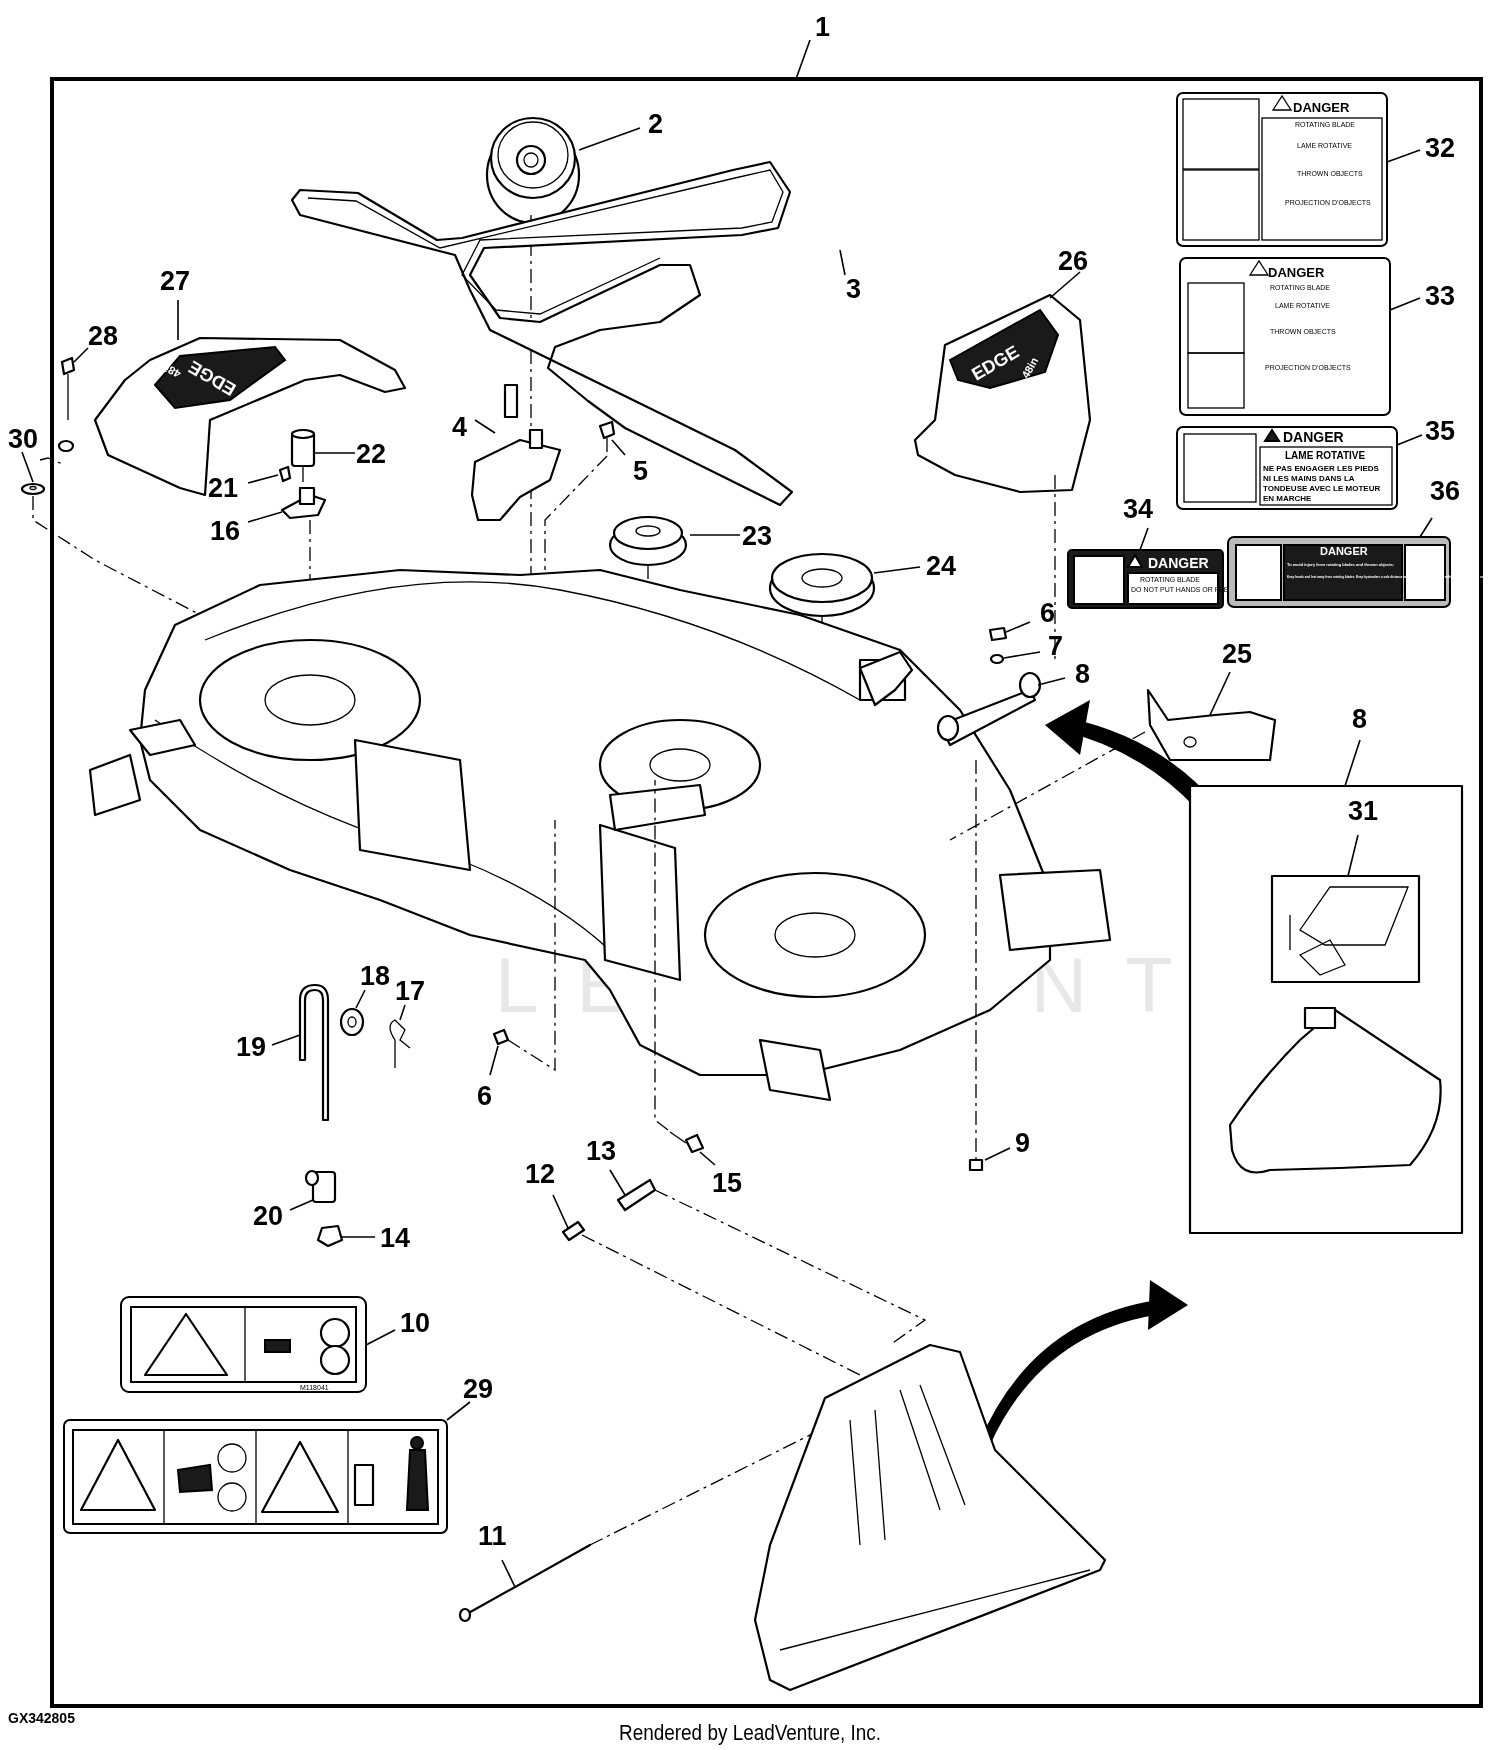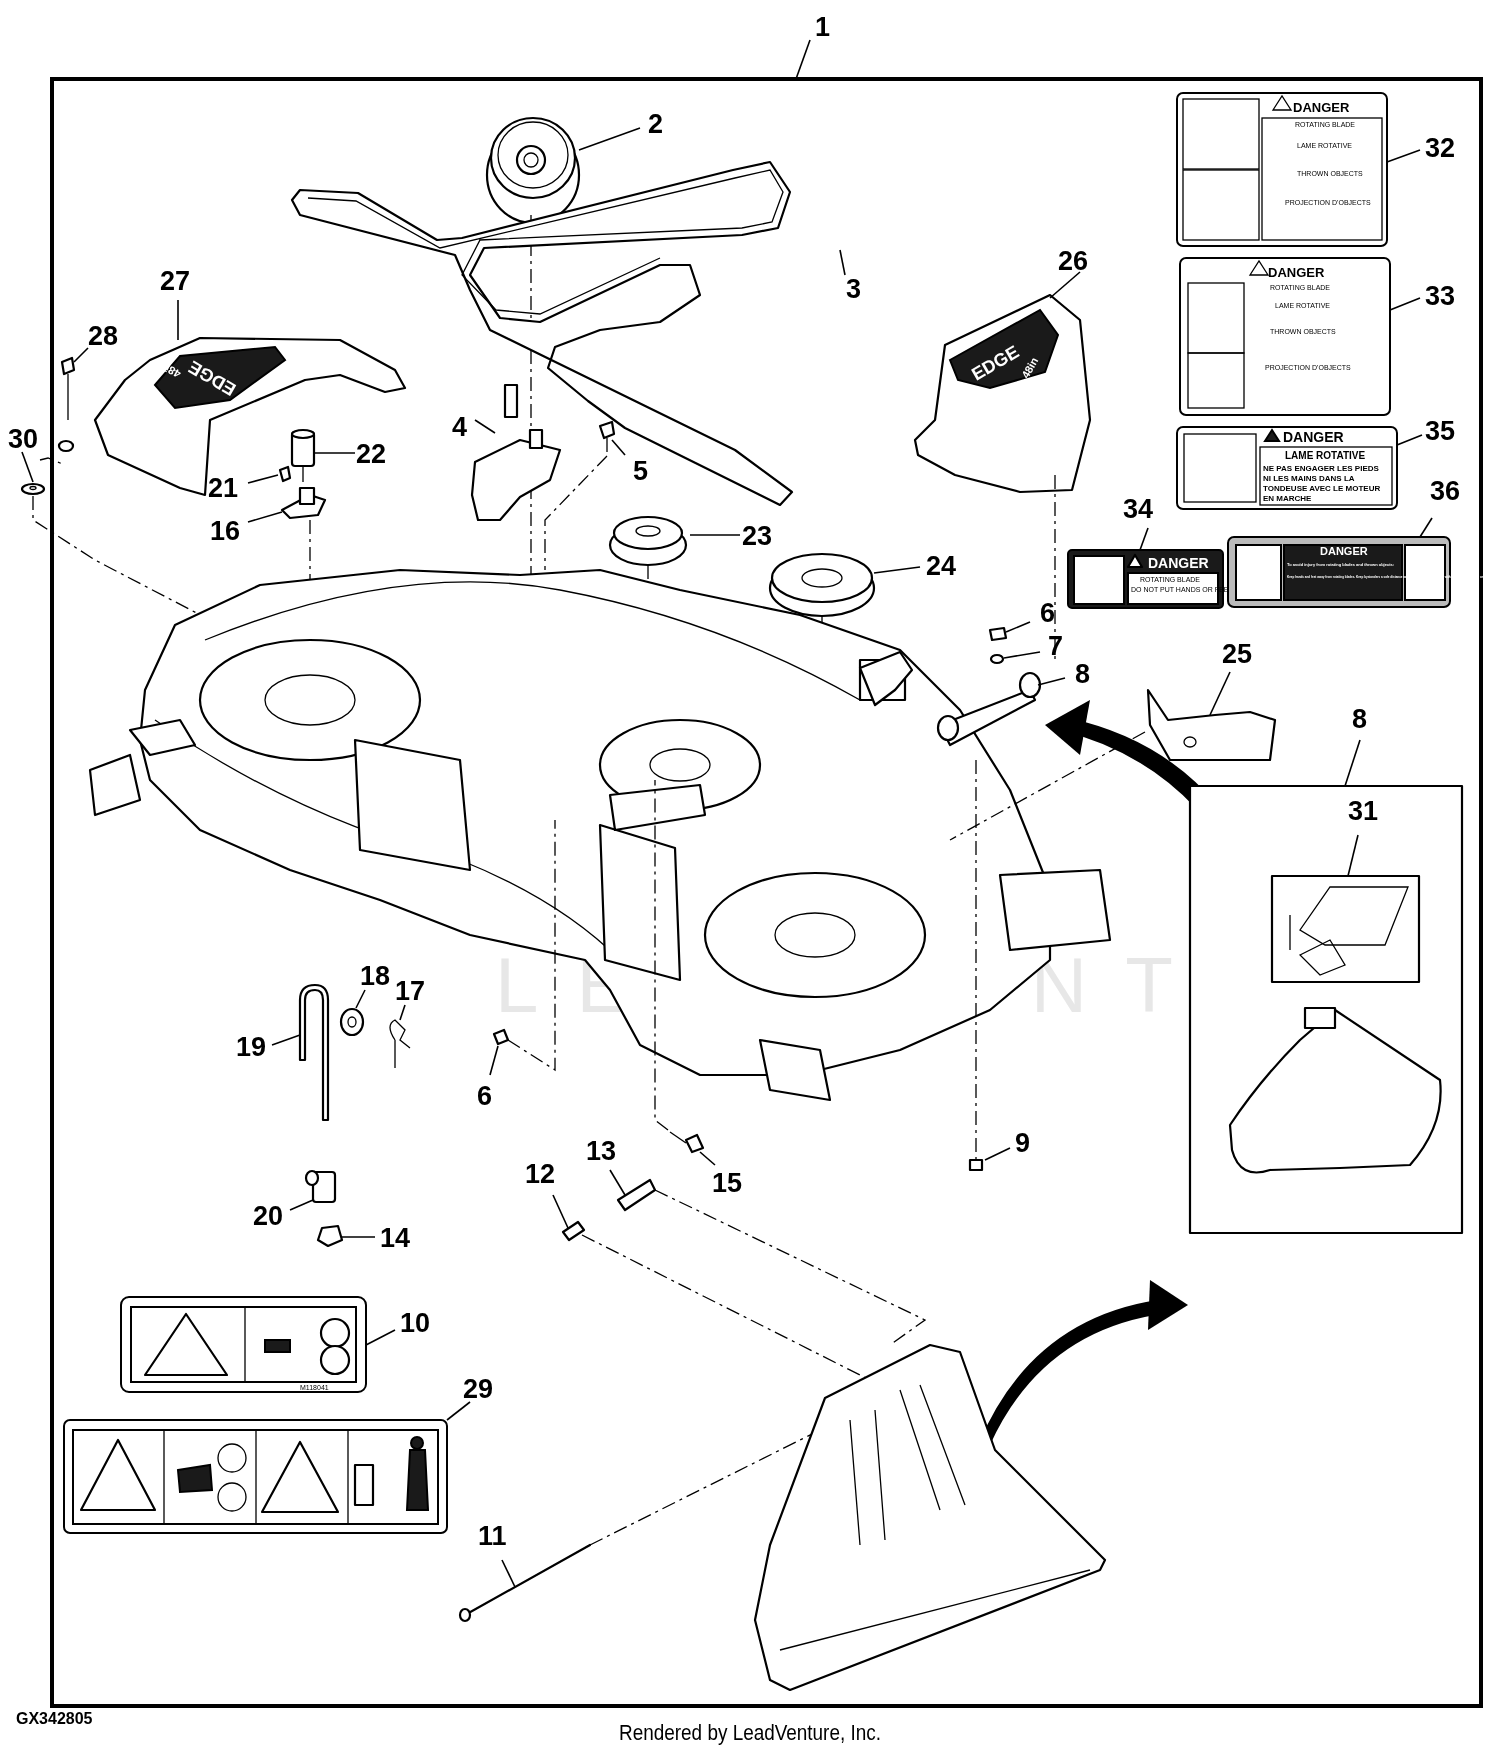--- a/index.html
+++ b/index.html
@@ -12,21 +12,21 @@
   .part-thin { stroke:#000; stroke-width:1.3; fill:none; }
   .dash { stroke:#000; stroke-width:1.3; fill:none; stroke-dasharray:14 5 3 5; }
   .frame { stroke:#000; stroke-width:4; fill:none; }
   .decal { stroke:#000; stroke-width:2; fill:#fff; }
   .decal-dark { stroke:#000; stroke-width:2; fill:#1a1a1a; }
   .decal-text { font-family:"Liberation Sans", sans-serif; font-weight:bold; fill:#000; }
   .decal-text-w { font-family:"Liberation Sans", sans-serif; font-weight:bold; fill:#fff; }
   .small-text { font-family:"Liberation Sans", sans-serif; font-size:7px; fill:#000; }
   .watermark { font-family:"Liberation Sans", sans-serif; font-size:78px; letter-spacing:38px; fill:#d4d4d4; opacity:0.55; }
   .arrow-band { fill:#000; }
-  .code { position:absolute; left:16px; top:1710px; font-family:"Liberation Sans", sans-serif; font-weight:bold; font-size:16px; }
+  .code { position:absolute; left:8px; top:1710px; font-family:"Liberation Sans", sans-serif; font-weight:bold; font-size:14px; }
   .footer { position:absolute; left:0; width:1500px; top:1720px; text-align:center;
             font-family:"Liberation Sans", sans-serif; font-size:22px; transform:scaleX(0.86); }
 </style>
 </head>
 <body>
 
 <svg id="diagram" viewBox="0 0 1500 1750" xmlns="http://www.w3.org/2000/svg">
 
   <text class="watermark" x="495" y="1012">LEADVENTURE</text>
 

